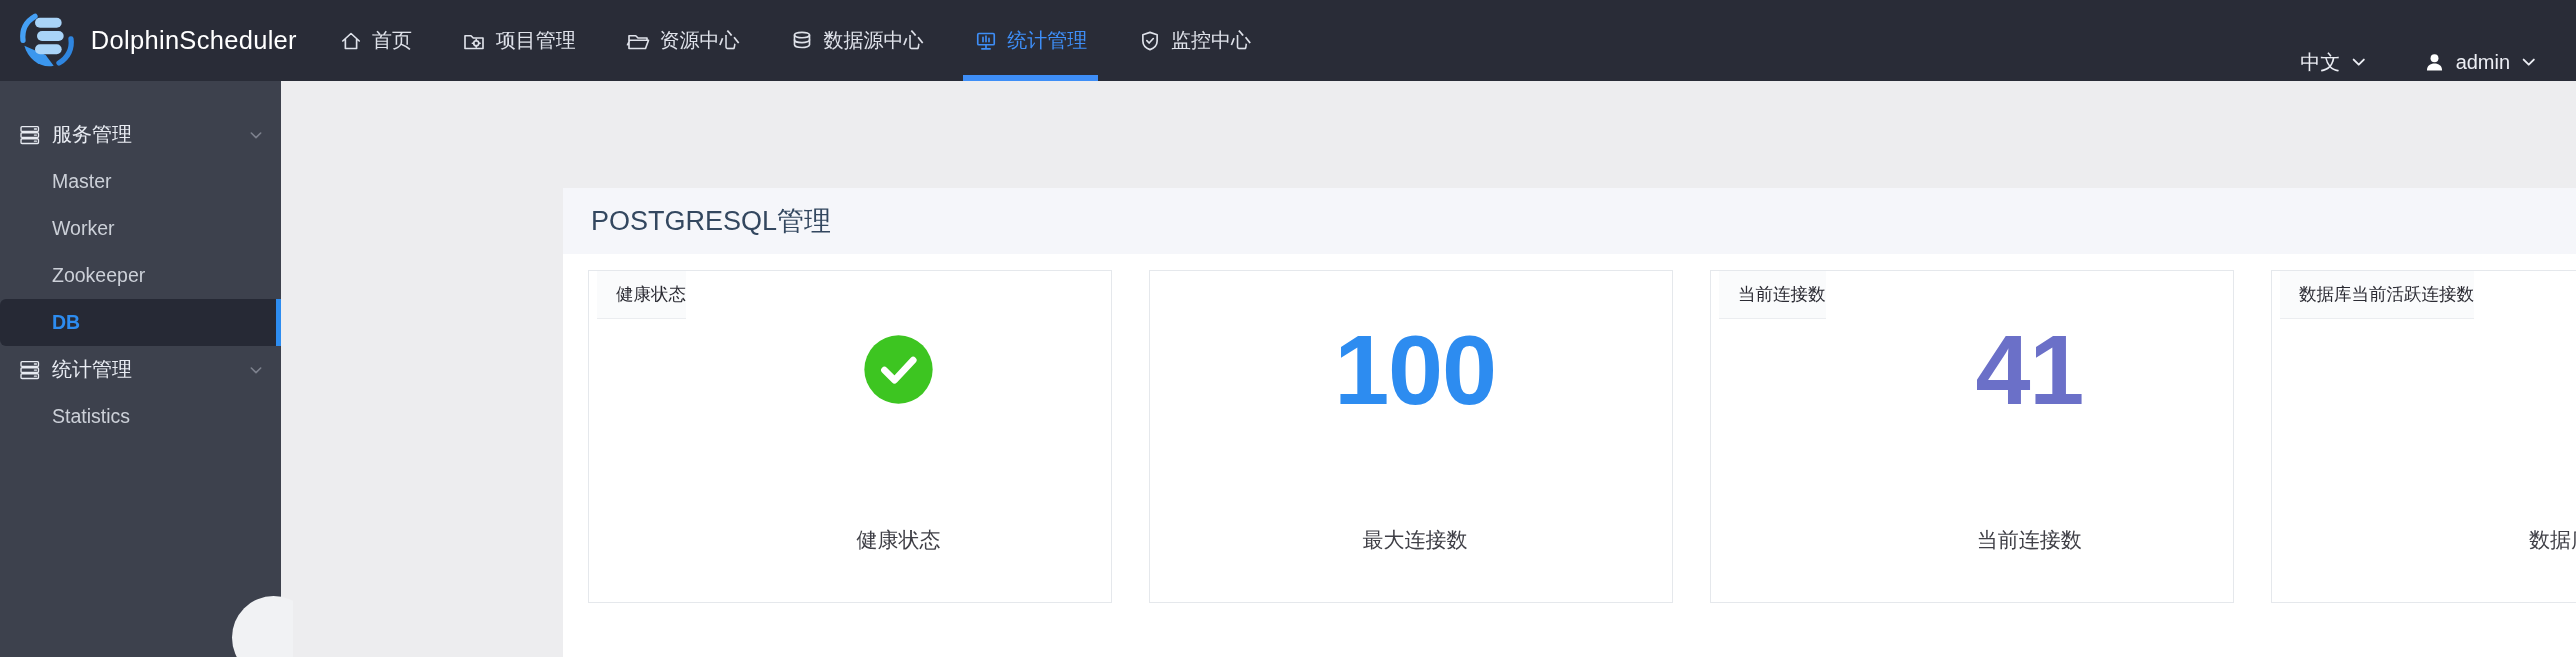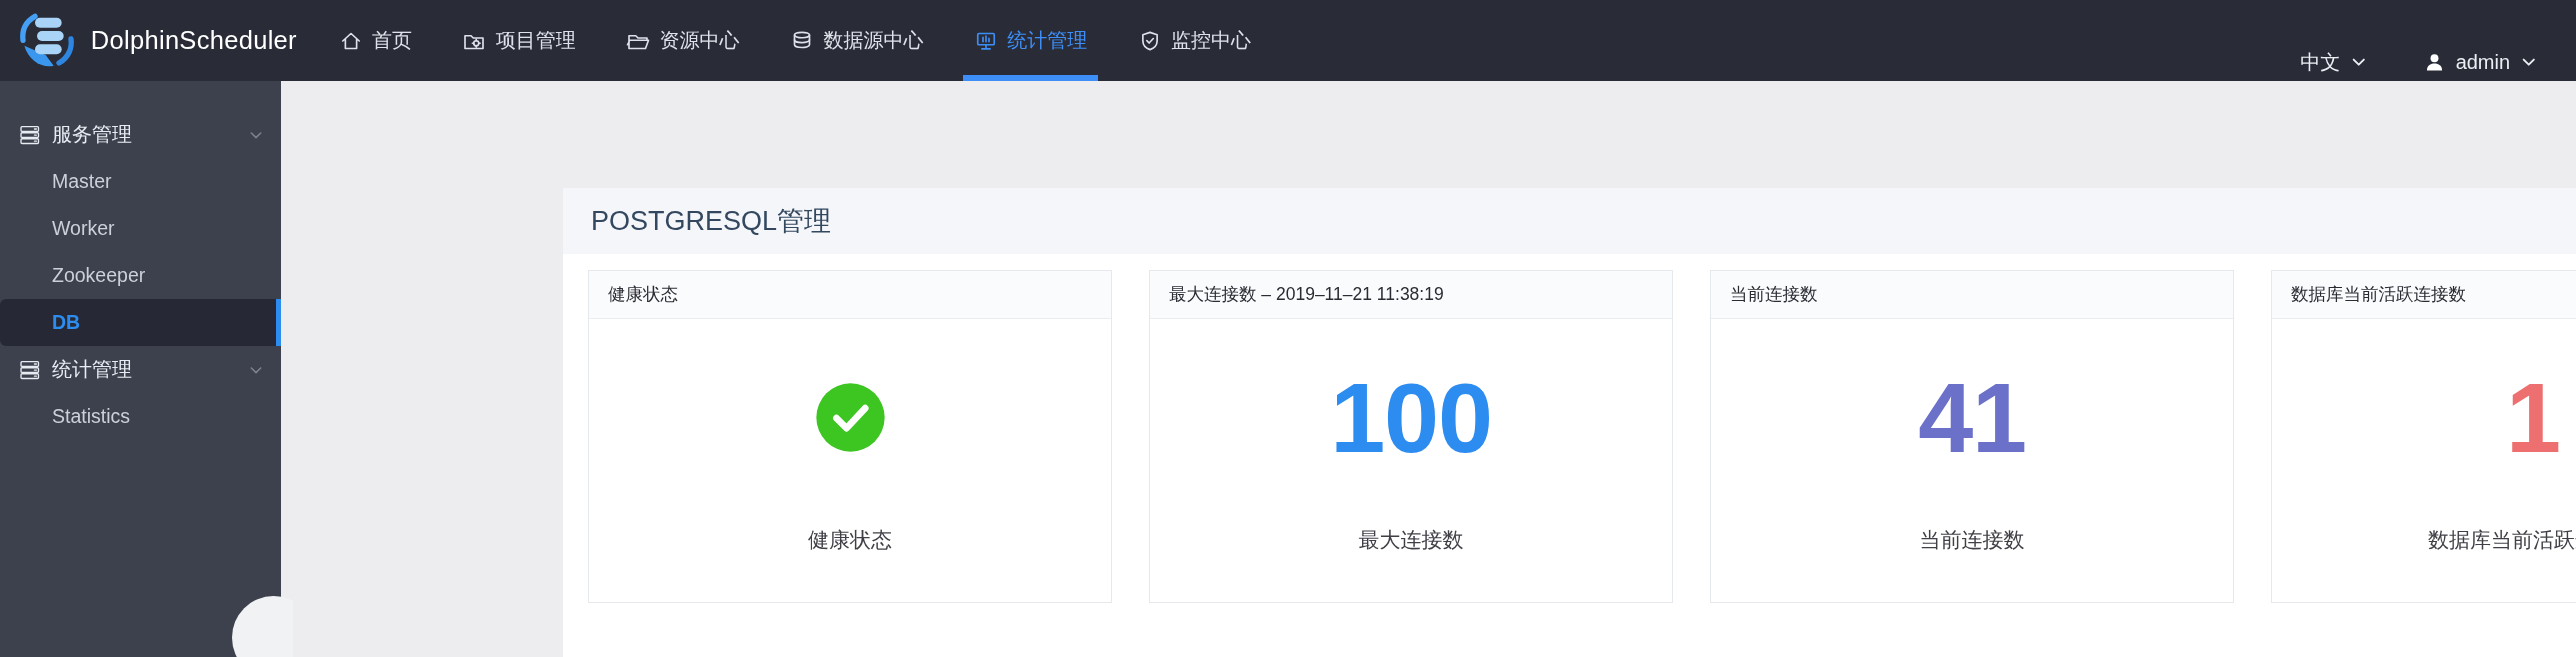--- a/index.html
+++ b/index.html
@@ -31,21 +31,21 @@
   .srow.active .glabel{color:#2d8cf0;font-weight:bold;}
   .srow.active::after{content:"";position:absolute;right:0;top:0;bottom:0;width:5.4px;background:#2d8cf0;}
   .side-notch{position:absolute;left:232px;top:515px;width:83px;height:83px;border-radius:50%;background:#f1f2f4;}
 
   
   .main-bg{position:absolute;left:270px;top:81px;right:0;bottom:0;background:#ededef;}
   .container{position:absolute;left:293px;top:107px;width:2257px;height:550px;background:#ffffff;}
   .title-band{position:absolute;left:0;top:0;right:0;height:66px;background:#f5f6fa;}
   .page-title{position:absolute;left:28px;top:0;line-height:66px;font-size:27px;color:#33475f;font-weight:400;}
   .cards{position:absolute;left:25px;right:25px;top:82px;height:333px;display:flex;gap:37px;}
-  .card{flex:1;background:#ffffff;border:0.7px solid #e5e8ec;box-sizing:border-box;display:flex;flex-direction:column;}
+  .card{flex:1;background:#ffffff;border:0.7px solid #e5e8ec;box-sizing:border-box;display:flex;flex-direction:row;padding-left:8px;}
   .card-head{height:47px;line-height:47px;padding-left:19px;background:#fafbfc;border-bottom:0.7px solid #ebedf0;font-size:17.5px;color:#2b2b33;white-space:nowrap;overflow:hidden;}
   .card-body{flex:1;display:flex;flex-direction:column;align-items:center;}
   .big-value{height:101px;margin-top:48px;display:flex;align-items:center;justify-content:center;}
   .big-num{font-size:99px;font-weight:600;letter-spacing:-1.3px;line-height:1;}
   .health-icon{width:71px;height:71px;display:block;}
   .card-label{margin-top:auto;margin-bottom:48px;font-size:21px;color:#3f3f46;}
 </style>
 </head>
 <body>
 
@@ -196,21 +196,20 @@
               <svg class="health-icon" viewBox="0 0 106 106">
                 <circle cx="53" cy="53" r="51" fill="currentColor"></circle>
                 <path d="M32 54 l15 15 l28 -30" fill="none" stroke="#ffffff" stroke-width="10" stroke-linecap="round" stroke-linejoin="round"></path>
               </svg>
             </div>
             <div class="card-label">健康状态</div>
           </div>
         </div>
 
         <div class="card">
-          <div class="card-head">最大连接数 – 2019–11–21 11:38:19</div>
           <div class="card-body">
             <div class="big-value">
                 <span class="big-num" style="color: rgb(45, 140, 240);">100</span>
               </div>
             <div class="card-label">最大连接数</div>
           </div>
         </div>
 
         <div class="card">
           <div class="card-head">当前连接数</div>

